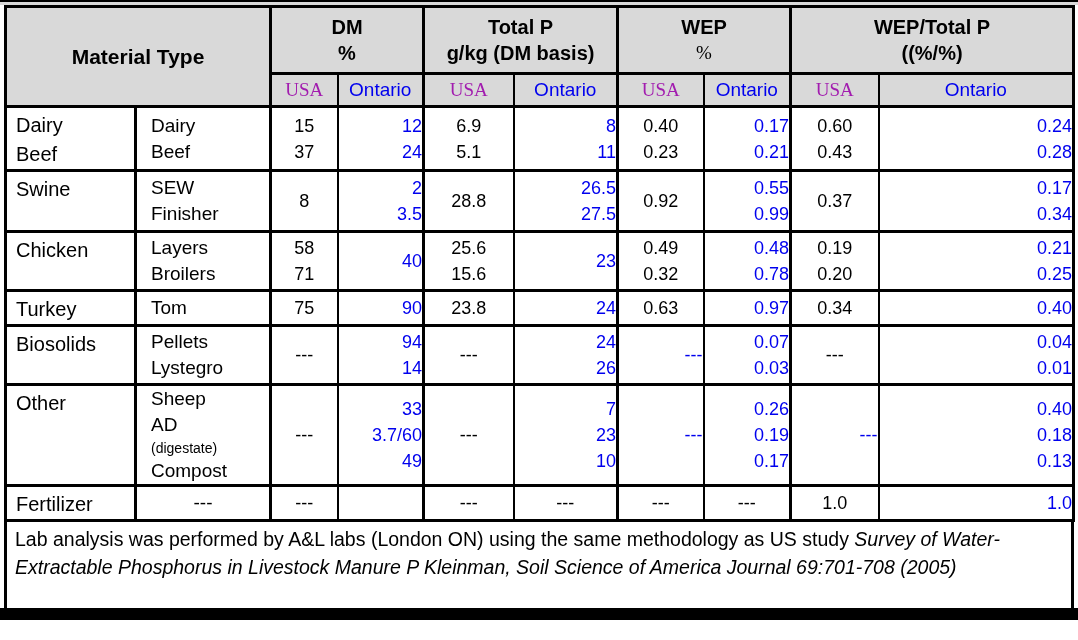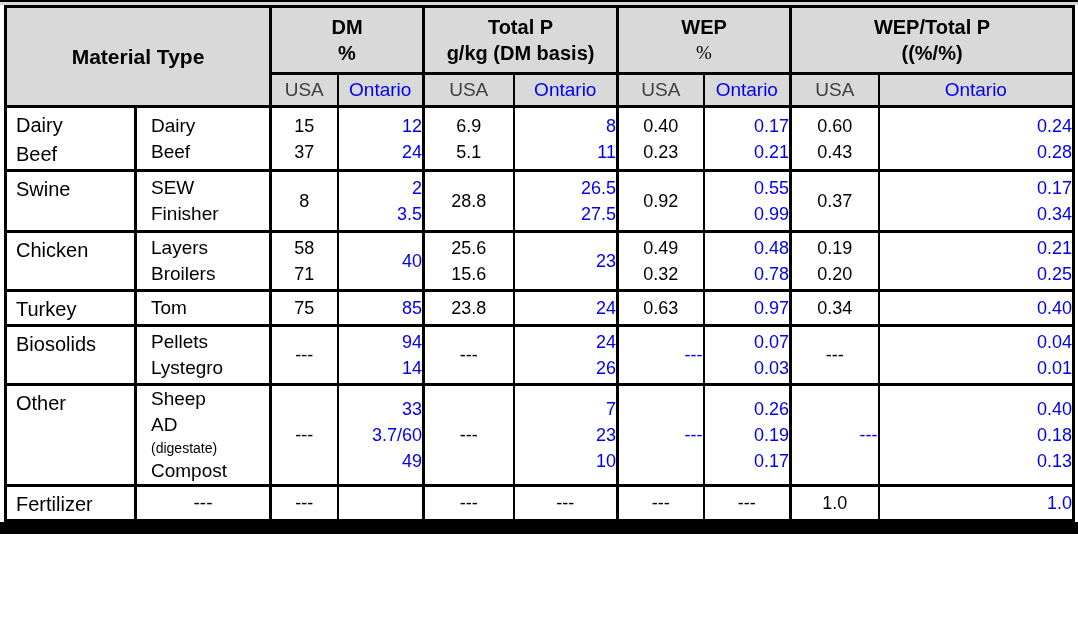--- a/index.html
+++ b/index.html
@@ -7,21 +7,21 @@
   .top-rule{height:2px;background:#000;}
   .top-gap{height:3px;background:#d9d9d9;}
   .content{padding:0 4px;}
   table{border-collapse:collapse;table-layout:fixed;width:1070px;}
   th,td{border:3px solid var(--border,#000);padding:0;overflow:hidden;}
   thead th{background:var(--header-bg,#d9d9d9);font-weight:bold;font-size:20px;vertical-align:middle;}
   .th-material{font-size:21px;}
   .th-group div{line-height:26px;}
   .serif-pct{font-family:"Liberation Serif",serif;font-weight:normal;font-size:19px;}
   .h2 th{font-weight:normal;font-size:19px;border-top-width:2px;height:30px;}
-  .usa{color:#404040;}
+  .usa{color:#a21caf;font-family:Liberation Serif, serif;}
   .ontario{color:var(--ontario-blue,#0000ee);}
   .br-thin{border-right-width:2px;}
   .bl-thin{border-left-width:2px;}
   td{font-size:18px;vertical-align:middle;text-align:center;background:#fff;}
   td div{line-height:26px;}
   .cell-group{vertical-align:top;text-align:left;padding:3px 4px 0 9px;font-size:20px;}
   .cell-group div{line-height:29px;}
   .cell-sub{text-align:left;padding-left:14px;font-size:19px;}
   .cell-sub div{line-height:26px;}
   .cell-sub div.small{font-size:14px;line-height:20px;}
@@ -206,21 +206,21 @@
           <td class="cell-group">
             <div>Turkey</div>
           </td>
           <td class="cell-sub">
             <div>Tom</div>
           </td>
           <td class="cell-data br-thin">
             <div>75</div>
           </td>
           <td class="cell-data bl-thin blue">
-            <div>85</div>
+            <div>90</div>
           </td>
           <td class="cell-data br-thin">
             <div>23.8</div>
           </td>
           <td class="cell-data bl-thin blue">
             <div>24</div>
           </td>
           <td class="cell-data br-thin">
             <div>0.63</div>
           </td>
@@ -340,15 +340,16 @@
           <td class="cell-data br-thin">
             <div>1.0</div>
           </td>
           <td class="cell-data bl-thin blue">
             <div>1.0</div>
           </td>
         </tr>
       </tbody>
   </table>
 
+  <div class="footnote"><span class="fn-normal">Lab analysis was performed by A&amp;L labs (London ON) using the same methodology as US study </span><span class="fn-italic">Survey of Water-Extractable Phosphorus in Livestock Manure P Kleinman, Soil Science of America Journal 69:701-708 (2005)</span></div>
 </div>
 
 <div class="bottom-bar"></div>
 
 </body></html>

